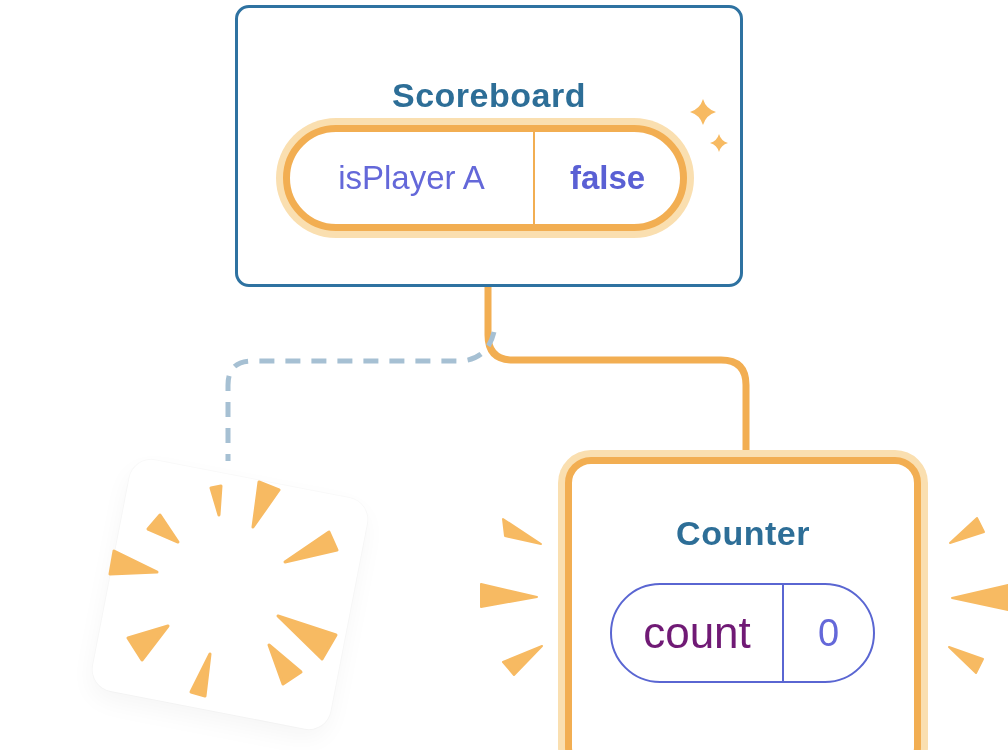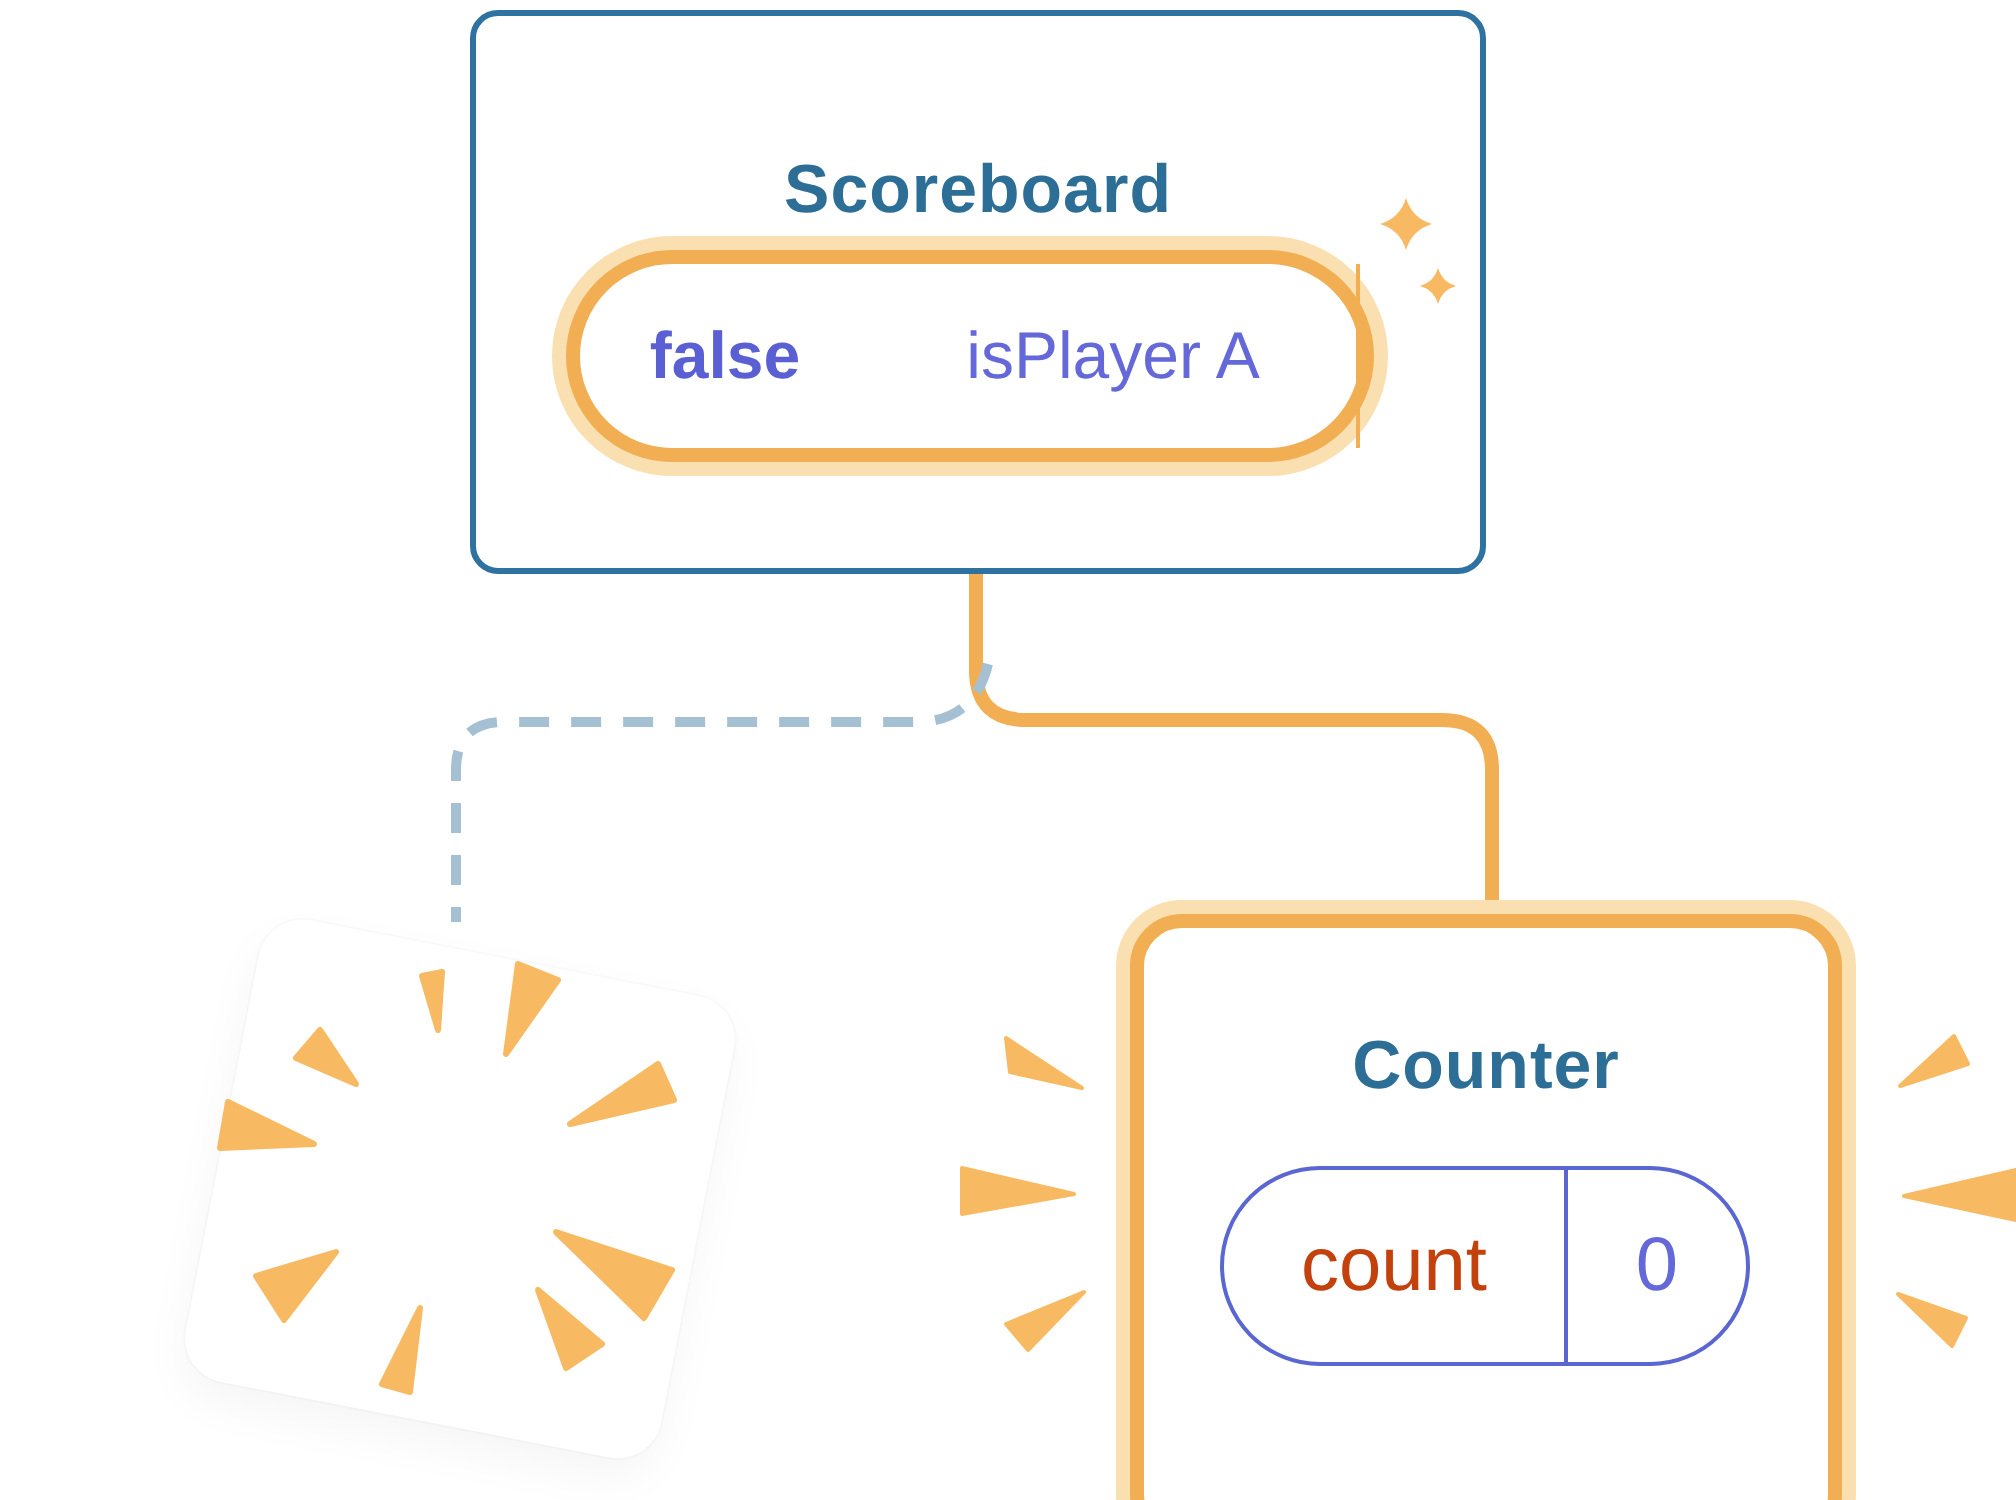--- a/index.html
+++ b/index.html
@@ -92,22 +92,22 @@
   }
   .scoreboard-pill .pill-value {
     flex: 1;
     color: #5A60D4;
     font-size: 33px;
     font-weight: 700;
   }
   .counter-pill .pill-key {
     width: 172px;
     border-right: 2px solid #5A66D2;
-    color: #c2410c;
-    font-size: 38px;
+    color: #701a75;
+    font-size: 44px;
   }
   .counter-pill .pill-value {
     flex: 1;
     color: #6468D9;
     font-size: 38px;
   }
 
   
   .destroyed-card {
     position: absolute;
@@ -126,22 +126,22 @@
 <div class="stage">
 
   <svg id="connector-layer" class="layer" width="1008" height="750">
     <path d="M488 284 L488 335 Q488 360 513 360 L721 360 Q746 360 746 385 L746 460" fill="none" stroke="#F2AE52" stroke-width="7"></path>
     <path d="M494 332 Q487 361 458 361 L252 361 Q228 361 228 385 L228 461" fill="none" stroke="#A6C0D3" stroke-width="5" stroke-dasharray="15 11"></path>
   </svg>
 
   <div class="component-card scoreboard-card">
     <div class="card-title">Scoreboard</div>
     <div class="state-pill scoreboard-pill">
+      <div class="pill-cell pill-key">isPlayer A</div>
       <div class="pill-cell pill-value">false</div>
-      <div class="pill-cell pill-key">isPlayer A</div>
     </div>
   </div>
 
   <div class="destroyed-card"></div>
 
   <div class="component-card counter-card">
     <div class="card-title">Counter</div>
     <div class="state-pill counter-pill">
       <div class="pill-cell pill-key">count</div>
       <div class="pill-cell pill-value">0</div>

